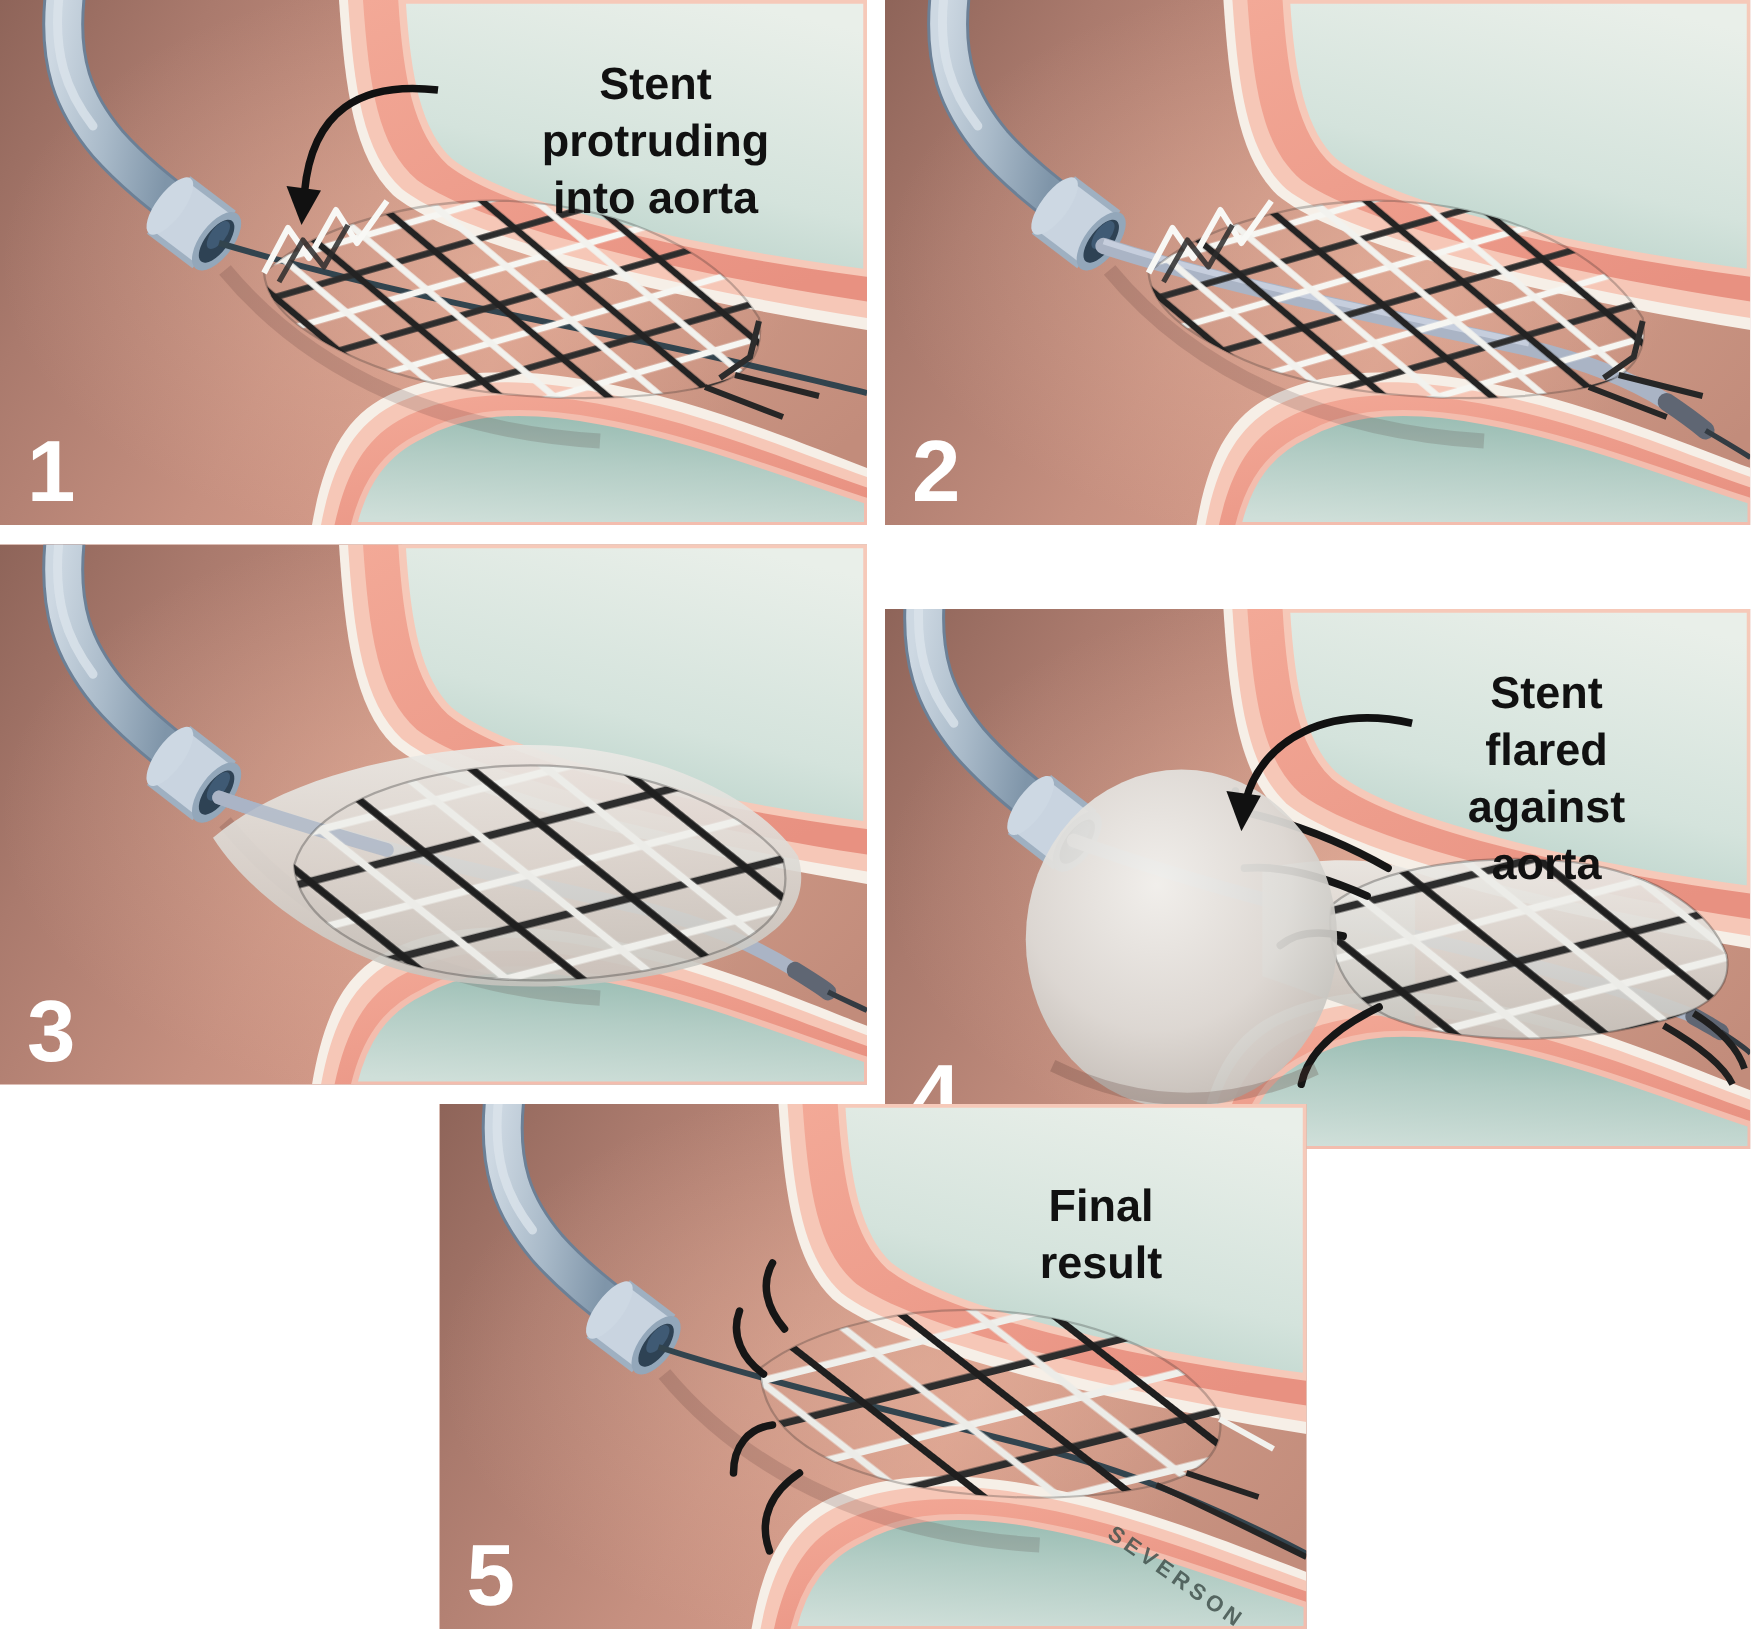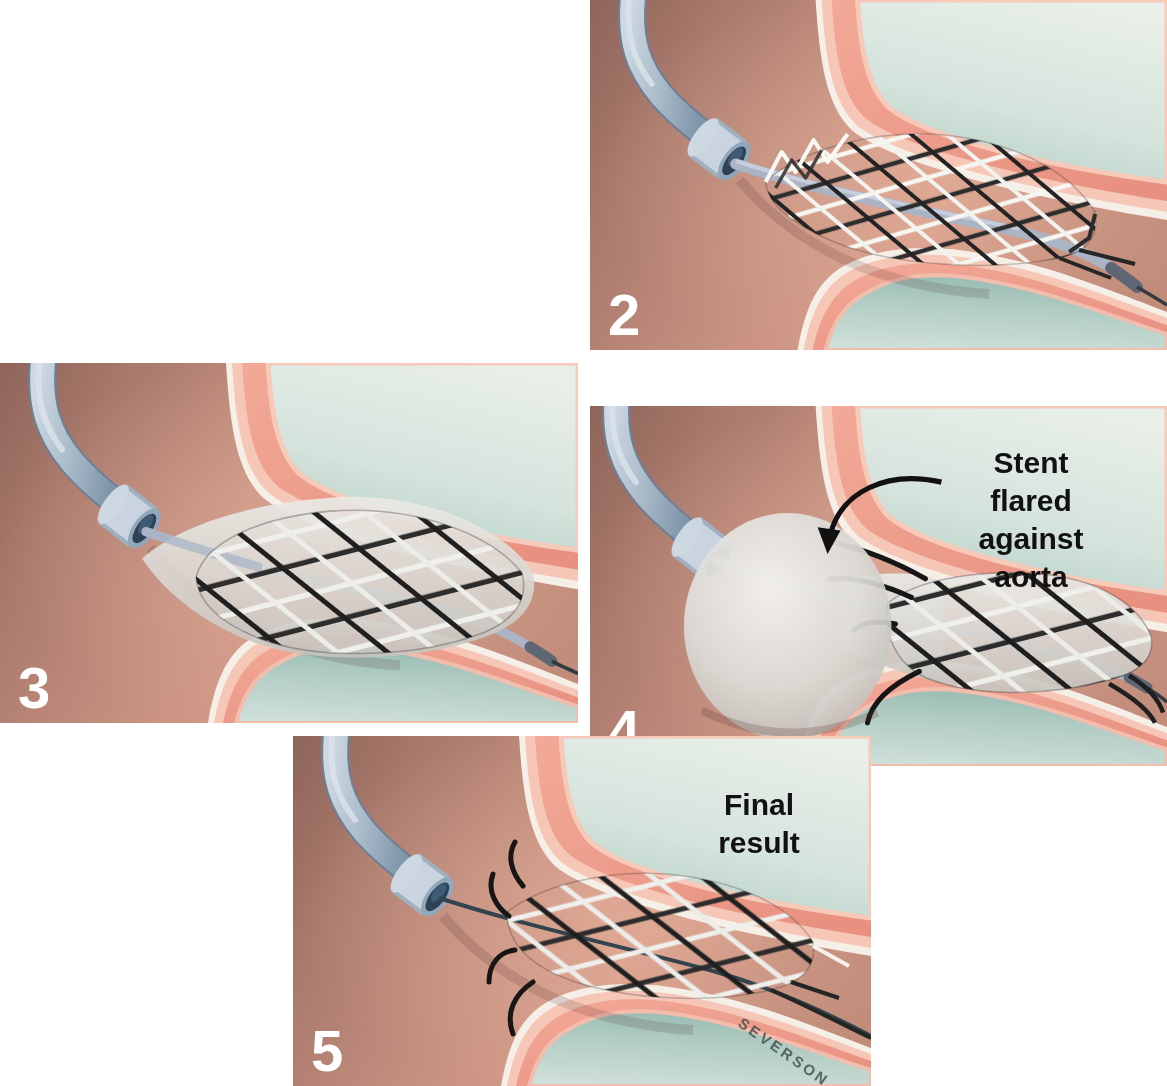--- a/index.html
+++ b/index.html
@@ -123,20 +123,36 @@
     <path d="M 176,182 L 192,152 L 206,172 L 224,140 L 238,162 L 258,134" stroke="#f8f8f5" stroke-width="4" fill="none" stroke-linejoin="round"></path>
     <path d="M 186,188 L 202,160 L 216,178 L 232,150" stroke="#2b2b2b" stroke-width="3.5" fill="none" opacity="0.85" stroke-linejoin="round"></path>
     <path d="M 506,214 L 500,238 L 480,252" stroke="#2c2c2c" stroke-width="4" fill="none"></path>
     <path d="M 470,258 L 522,278 M 490,250 L 546,264" stroke="#262626" stroke-width="4" fill="none"></path>
   </g>
 </defs>
 </svg>
 
 <div class="figure">
 
+  <section class="panel p1">
+    <svg viewBox="0 0 578 350" preserveAspectRatio="none">
+      <use href="#vesselScene"></use>
+      <use href="#catheterA"></use>
+      <use href="#shadowArc"></use>
+      <path d="M 146,162 C 240,190 330,208 420,226 C 480,238 535,252 578,262" stroke="#32444e" stroke-width="4" fill="none"></path>
+      <use href="#stentSmall"></use>
+      <g>
+        <path d="M 292,60 C 240,54 208,74 203,128" stroke="#111" stroke-width="5" fill="none"></path>
+        <polygon points="201,150 191,124 214,127" fill="#111"></polygon>
+      </g>
+    </svg>
+    <div class="annotation" style="left:437px;top:38px">Stent protruding
+into aorta</div>
+    <div class="step-number">1</div>
+  </section>
 
   <section class="panel p2">
     <svg viewBox="0 0 578 350" preserveAspectRatio="none">
       <use href="#vesselScene"></use>
       <use href="#catheterA"></use>
       <use href="#shadowArc"></use>
       <g>
         <path d="M 146,164 C 240,194 330,210 430,232 C 472,242 500,254 522,268" stroke="#aab4c5" stroke-width="11" fill="none" stroke-linecap="round"></path>
         <path d="M 146,161 C 240,191 330,207 430,229" stroke="#cdd5e2" stroke-width="4" fill="none" opacity="0.8"></path>
         <path d="M 522,268 C 534,276 542,282 548,287" stroke="#5f6673" stroke-width="12" fill="none" stroke-linecap="round"></path>
@@ -213,18 +229,18 @@
         <path d="M 478,254 C 510,268 545,286 578,302 M 498,246 L 546,262" stroke="#242424" stroke-width="4" fill="none"></path>
         <path d="M 520,210 L 556,230" stroke="#f2f2ee" stroke-width="4" fill="none"></path>
       </g>
       <g stroke="#161616" stroke-width="5" fill="none" stroke-linecap="round">
         <path d="M 230,150 C 218,136 214,120 222,106"></path>
         <path d="M 216,180 C 202,170 194,154 200,138"></path>
         <path d="M 222,214 C 206,216 196,228 196,246"></path>
         <path d="M 240,246 C 222,258 212,276 220,298"></path>
       </g>
     </svg>
-    <div class="annotation" style="left:466px;top:50px">Final result</div>
+    <div class="annotation" style="left:441px;top:50px">Final result</div>
     <div class="signature">SEVERSON</div>
     <div class="step-number">5</div>
   </section>
 
 </div>
 
 </body></html>

